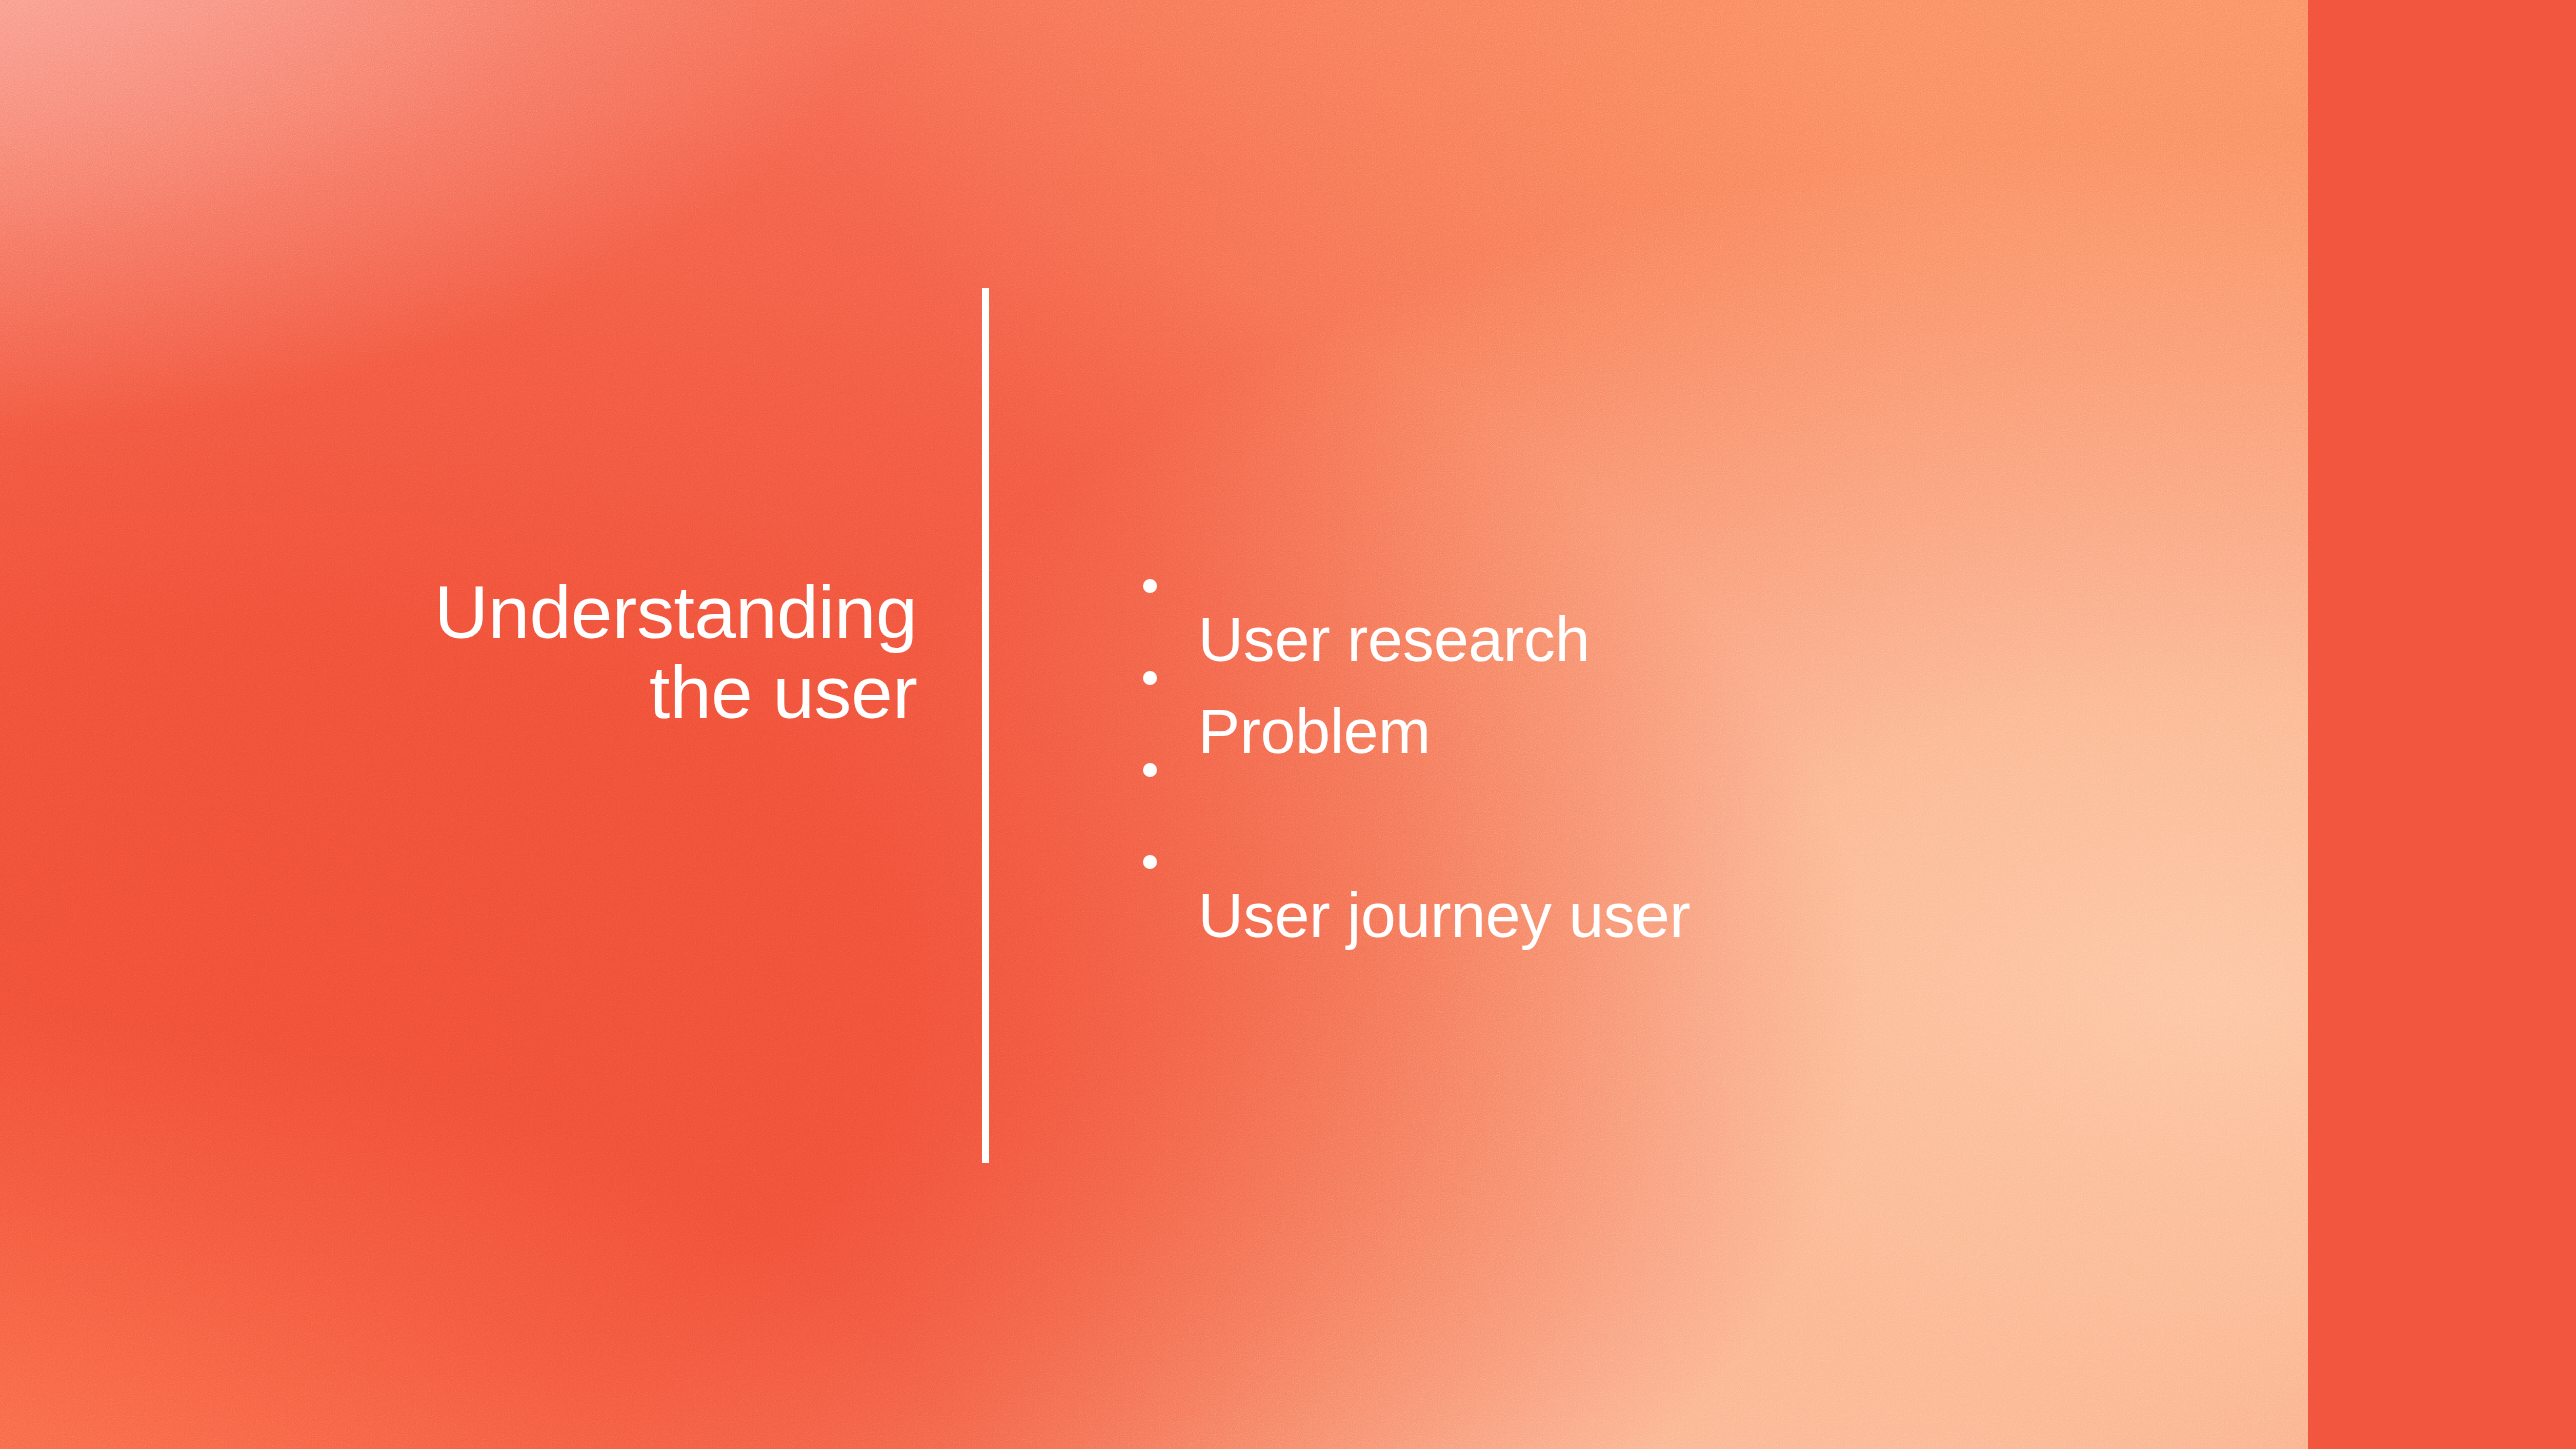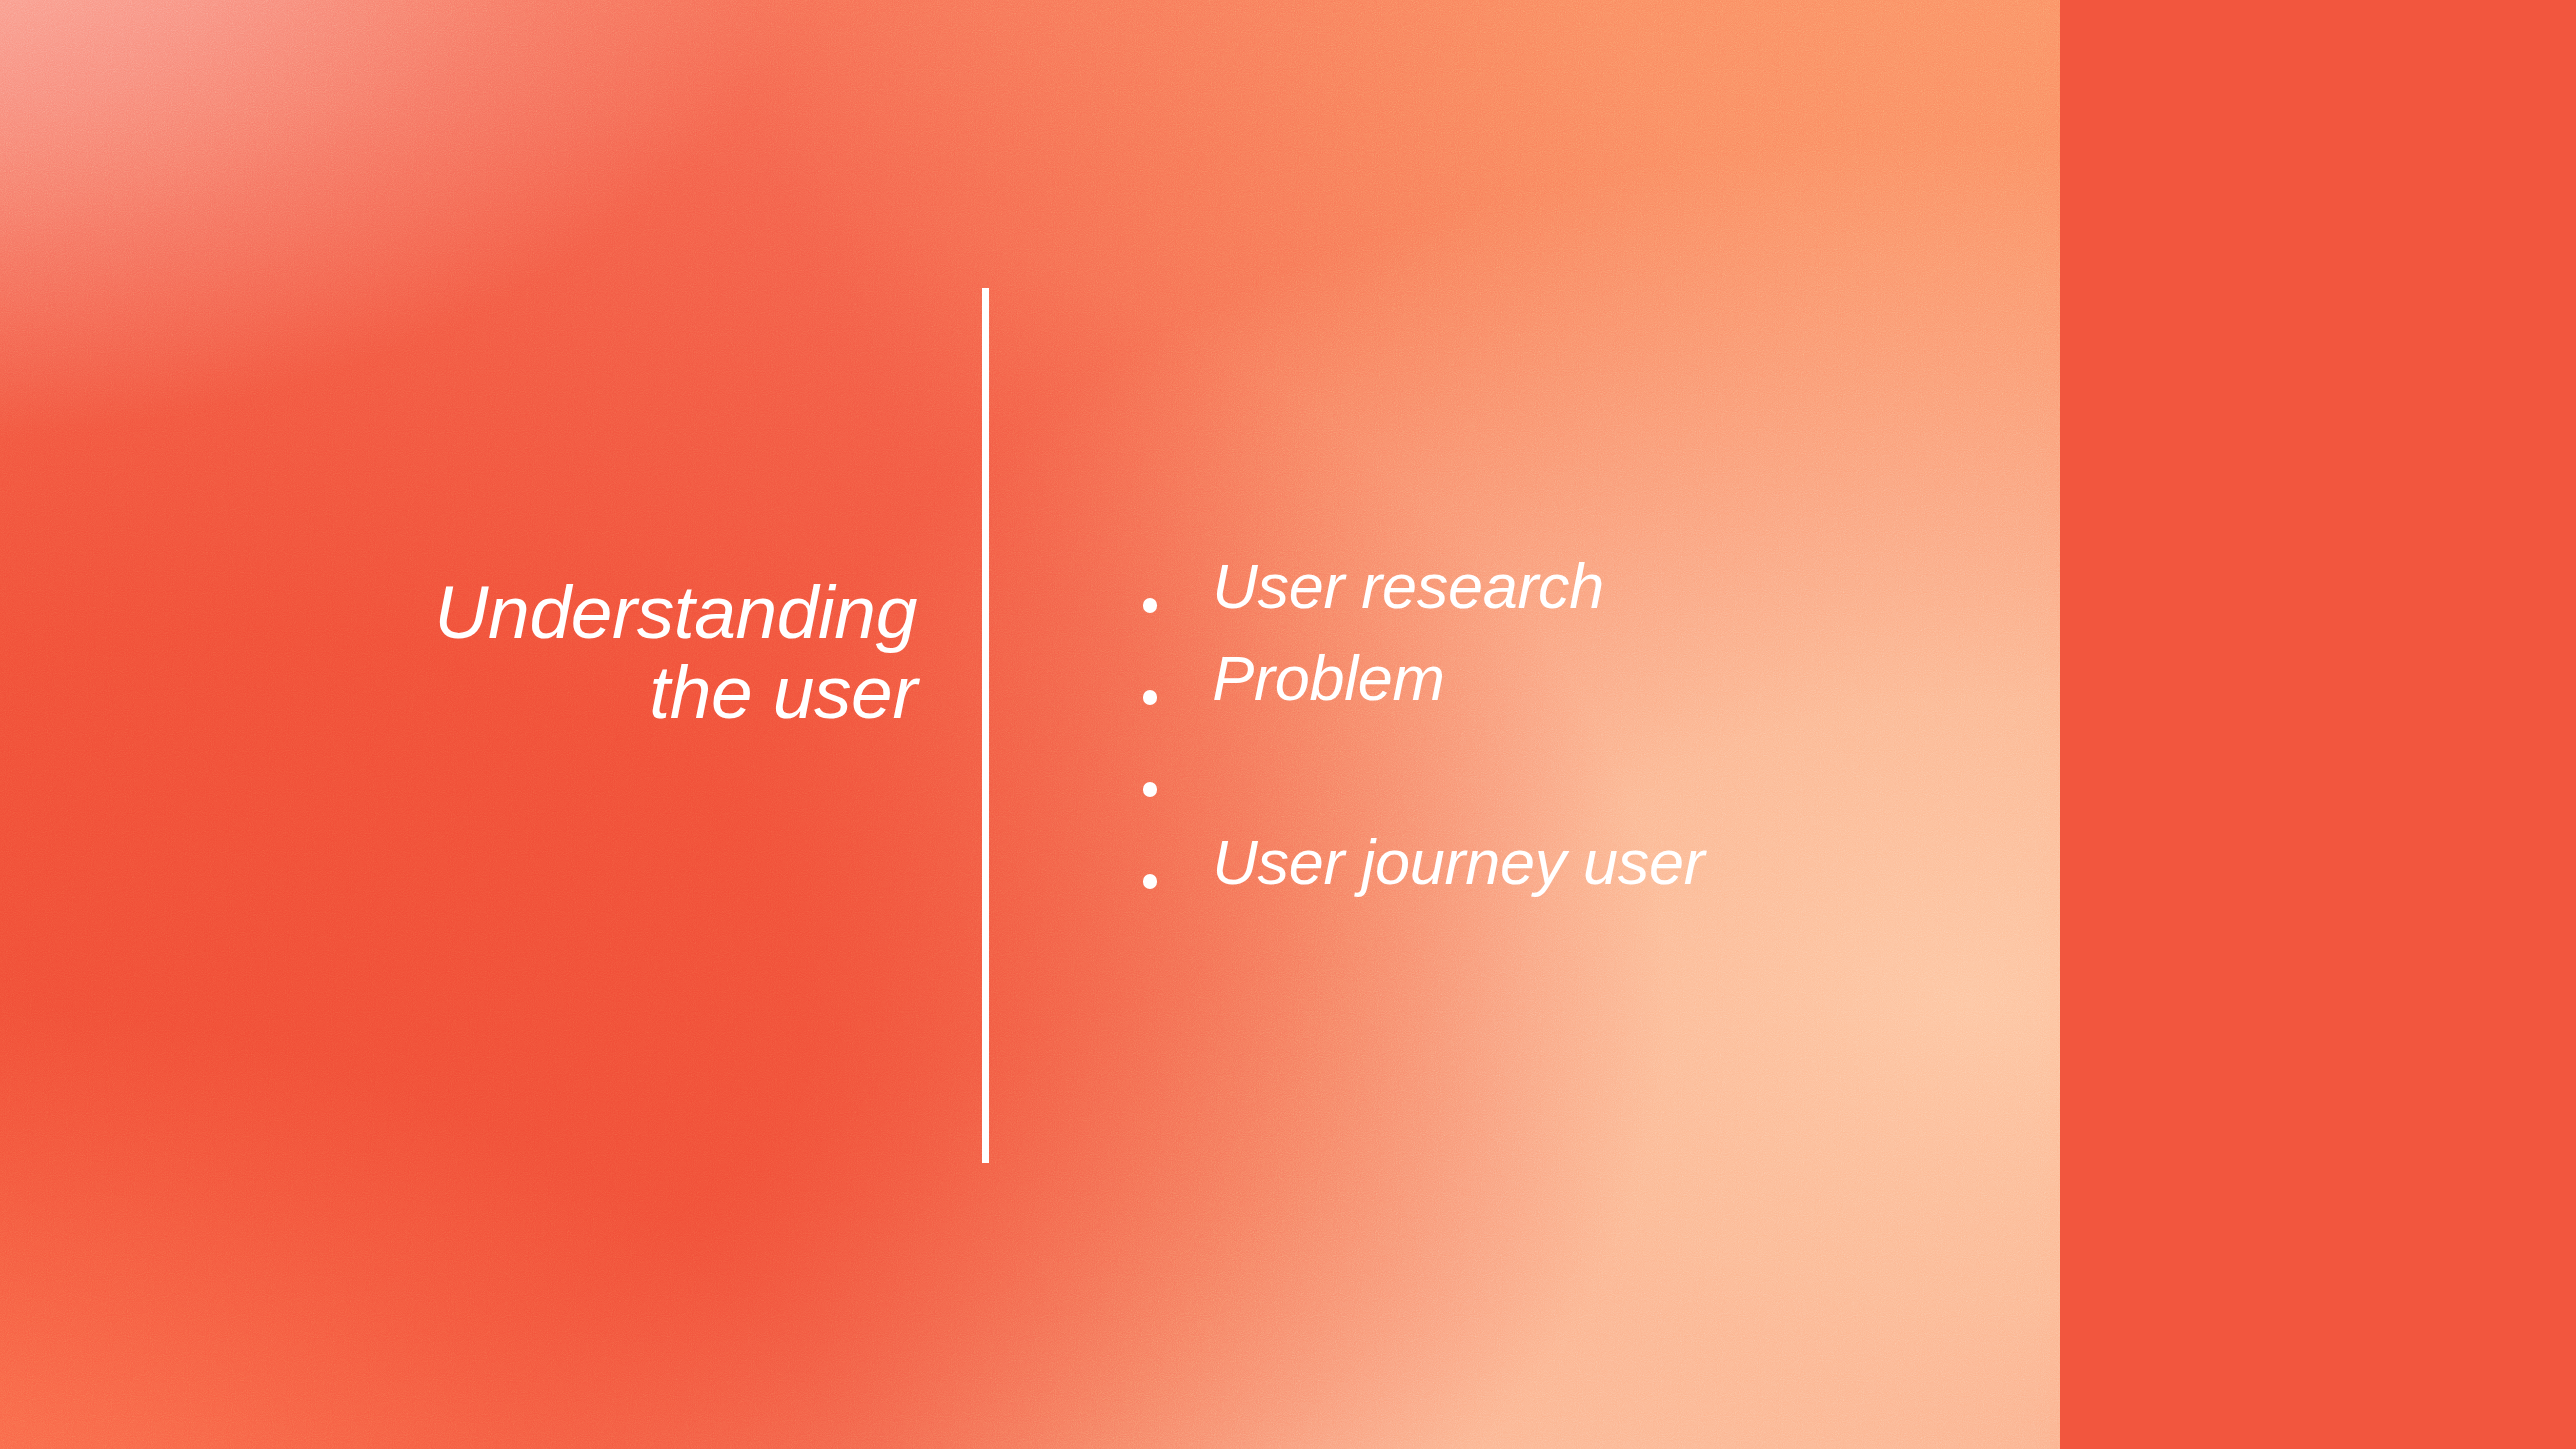--- a/index.html
+++ b/index.html
@@ -5,24 +5,23 @@
   * { margin:0; padding:0; box-sizing:border-box; }
 
   html, body {
     width:2576px; height:1449px;
     overflow:hidden;
     background:#F2563E;
   }
 
   #slide {
     position:relative;
-    width:2060px; height:1449px;
+    width:2308px; height:1449px;
     overflow:hidden;
     font-family:"Liberation Sans", sans-serif;
-    font-style:italic;
   }
 
   
   .bg-base {
     position:absolute; inset:0;
     background:#F4604A;
   }
   .bg-layer {
     position:absolute; inset:-10%;
     mix-blend-mode:normal;
@@ -100,22 +99,23 @@
   }
 
   .bullets {
     position:absolute;
     left:1143px;
     top:540px;
     width:1073px;
   }
   .bullet-row {
     display:flex;
-    align-items:center;
+    align-items:flex-start;
     height:92px;
+    flex-direction:column;
   }
   .bullet-dot {
     width:14.3px; height:14.3px;
     border-radius:50%;
     background:#FFFFFF;
     flex:0 0 14.3px;
     margin-top:39px;
   }
   .bullet-label {
     color:#FFFFFF;

